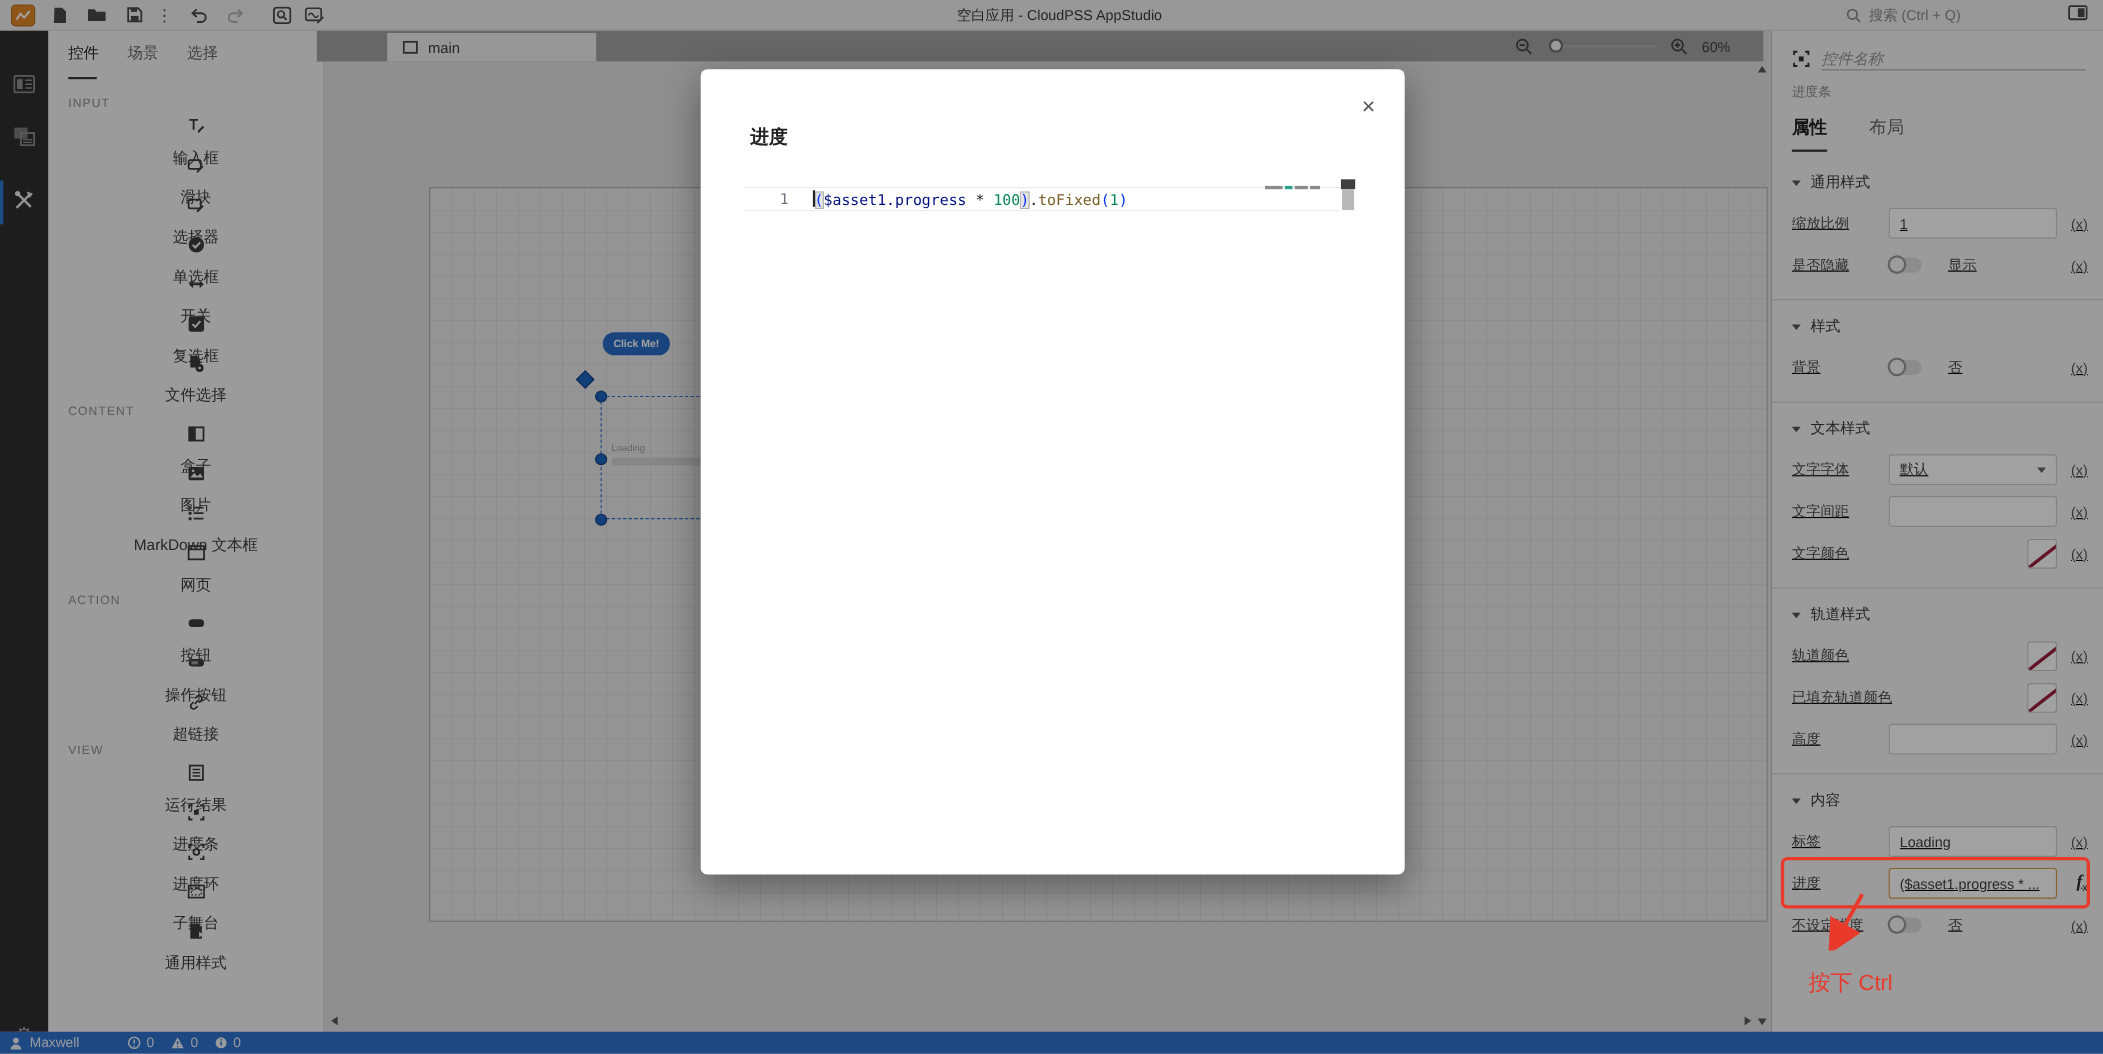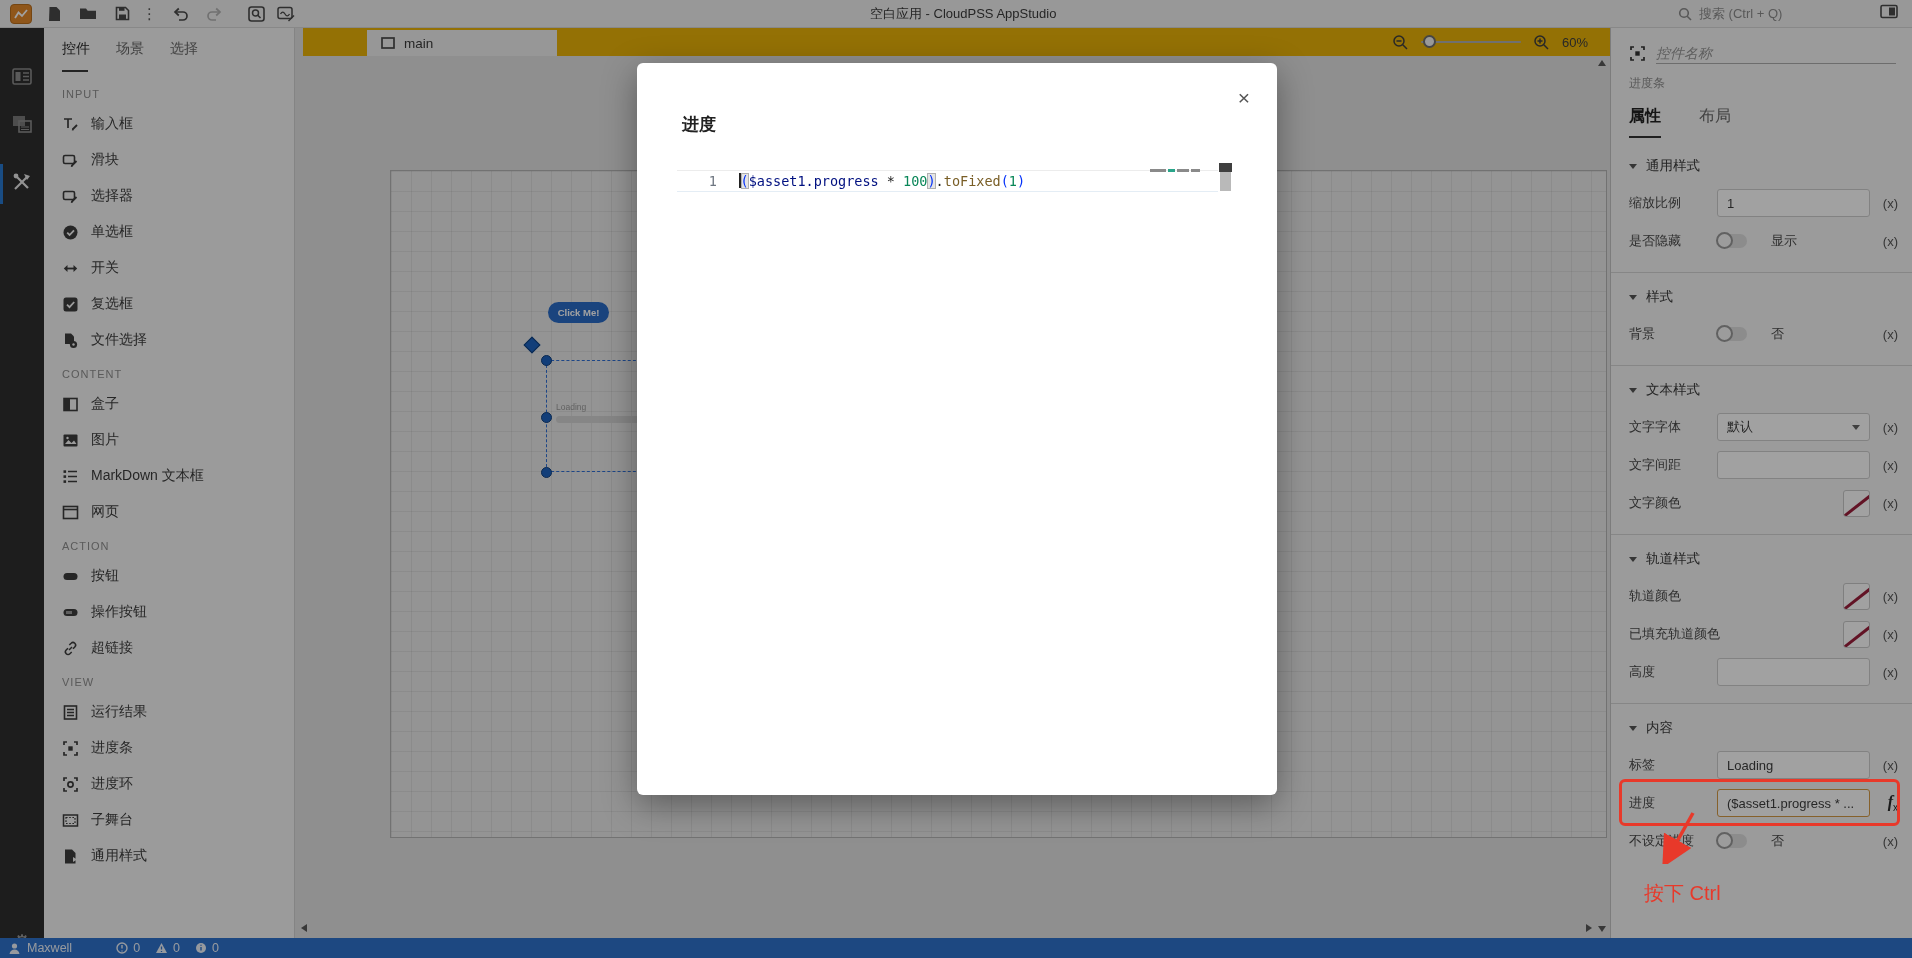--- a/index.html
+++ b/index.html
@@ -35,29 +35,29 @@
   
   .sidebar { position:absolute; left:44px; top:28px; width:251px; height:910px;
     background:#f5f5f5; border-right:1px solid #d2d2d2; }
   .sb-tabs { display:flex; gap:26px; padding:12px 0 0 18px; font-size:14px; color:#6a6a6a; height:50px; }
   .sb-tab { padding-bottom:12px; position:relative; }
   .sb-tab.active { color:#2b2b2b; font-weight:normal; }
   .sb-tab.active::after { content:""; position:absolute; left:0; right:2px; bottom:6px;
     height:2px; background:#3a3a3a; }
   .sb-header { padding:10px 0 6px 18px; font-size:11px; letter-spacing:1px; color:#8f8f8f; }
   .sb-item { display:flex; align-items:center; gap:12px; height:36px; padding-left:18px;
-    font-size:14px; color:#3d3d3d; cursor:default; }
+    font-size:14px; color:#3d3d3d; cursor:default;flex-direction:column; }
   .sb-item .sbi { width:17px; height:17px; color:#3d3d3d; flex:none; display:flex; }
   .sb-scroll-arrow { position:absolute; left:285px; width:0; height:0; border-left:4px solid transparent;
     border-right:4px solid transparent; }
   .sb-up { top:54px; border-bottom:5px solid #6f6f6f; }
   .sb-down { top:924px; border-top:5px solid #6f6f6f; }
 
   
-  .tabbar { position:absolute; left:303px; top:28px; width:1315px; height:28px; background:#eab308; }
+  .tabbar { position:absolute; left:288px; top:28px; width:1315px; height:28px; background:#a3a3a3; }
   .doc-tab { position:absolute; left:64px; top:2px; width:190px; height:26px; background:#efefef;
     display:flex; align-items:center; gap:9px; padding-left:14px; font-size:13.5px; color:#3c3c3c; }
   .doc-tab svg { color:#4a4a4a; }
   .zoomctl { position:absolute; right:20px; top:0; height:28px; display:flex; align-items:center;
     gap:12px; color:#3f3f3f; }
   .z-track { position:relative; width:100px; height:2px; background:#b2b2b2; border-radius:1px; }
   .z-knob { position:absolute; left:2px; top:-6px; width:13px; height:13px; border-radius:50%;
     background:#f2f2f2; border:2px solid #6f6f6f; }
   .z-pct { font-size:13px; width:36px; }
 
@@ -99,21 +99,21 @@
   .insp-tabs { display:flex; gap:38px; font-size:16px; color:#6a6a6a; height:36px; }
   .insp-tab { position:relative; }
   .insp-tab.active { color:#222; font-weight:bold; }
   .insp-tab.active::after { content:""; position:absolute; left:0; right:0; bottom:4px;
     height:2.5px; background:#333; }
   .insp-section { padding:12px 14px 12px 18px; border-bottom:1px solid #d4d4d4; }
   .sec-title { display:flex; align-items:center; gap:9px; height:24px; margin-bottom:6px;
     font-size:13.5px; color:#3c3c3c; }
   .chev { width:0; height:0; border-left:4.5px solid transparent; border-right:4.5px solid transparent;
     border-top:5.5px solid #555; }
-  .prop-row { display:flex; align-items:center; height:38px; position:relative; }
+  .prop-row { display:flex; align-items:center; height:38px; position:relative;text-decoration:underline; }
   .prop-label { width:88px; flex:none; font-size:13px; color:#4a4a4a; }
   .prop-ctrl { flex:1; display:flex; align-items:center; min-width:0; }
   .insp-input { width:100%; height:28px; border:1px solid #cfcfcf; border-radius:3px; background:#fff;
     padding:0 9px; font-size:13px; color:#3f3f3f; outline:none;
     font-family:"Liberation Sans",sans-serif; }
   .insp-input.bound { border:1.5px solid #d49a45; }
   .insp-select { width:100%; height:28px; border:1px solid #cfcfcf; border-radius:3px; background:#fff;
     padding:0 9px; font-size:13px; color:#3f3f3f; display:flex; align-items:center; }
   .sel-chev { margin-left:auto; width:0; height:0; border-left:4.5px solid transparent;
     border-right:4.5px solid transparent; border-top:5px solid #666; }

